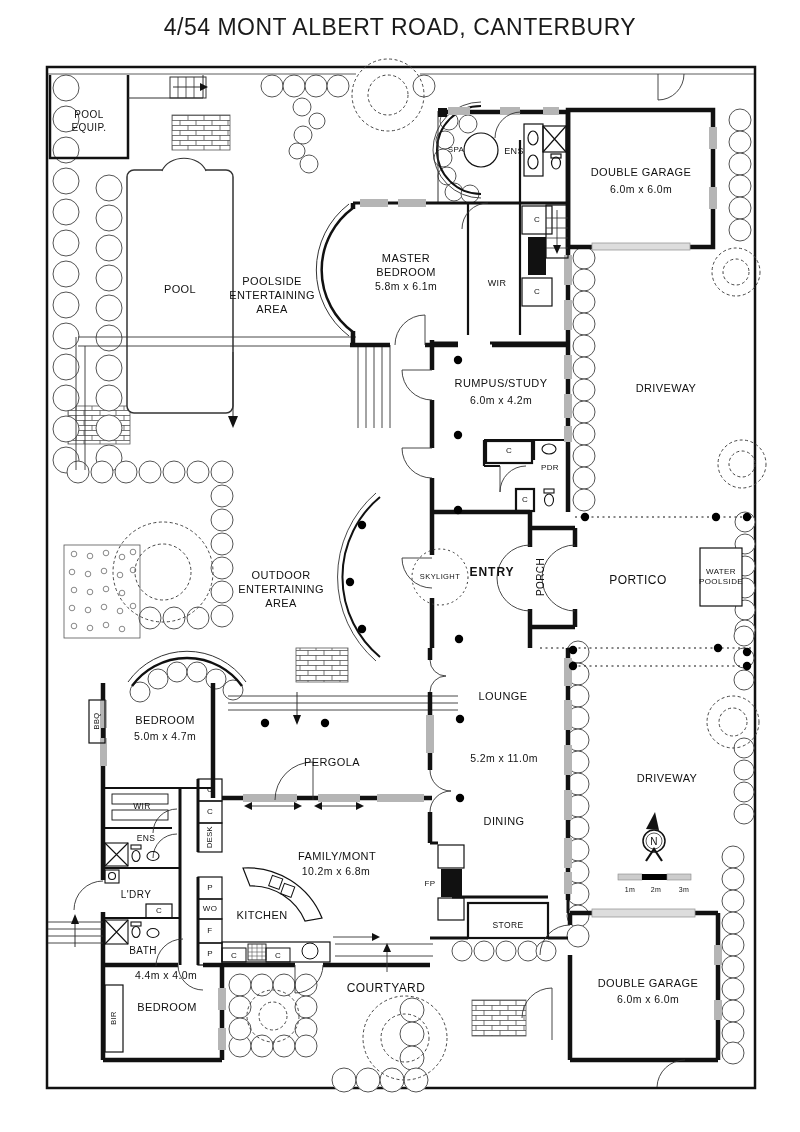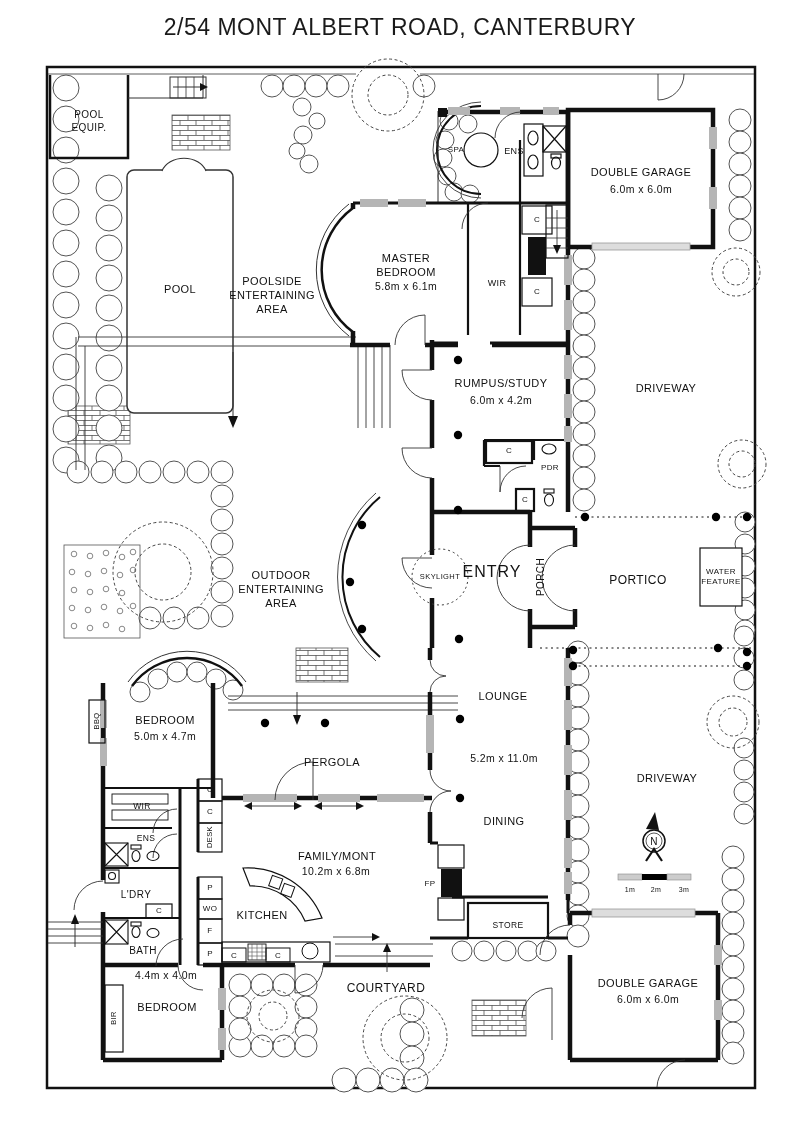--- a/index.html
+++ b/index.html
@@ -8,27 +8,27 @@
   .title{position:absolute;left:0;top:14px;width:800px;text-align:center;
          font-size:23px;letter-spacing:0.5px;color:#1a1a1a;}
   .disclaimer{position:absolute;left:0;top:1103px;width:800px;text-align:center;
          font-size:8.5px;color:#222;}
   svg{position:absolute;left:0;top:0;}
   .lbl{position:absolute;transform:translate(-50%,-50%);text-align:center;
        white-space:pre-line;color:#111;line-height:1.25;letter-spacing:0.4px;}
   .vert{transform:translate(-50%,-50%) rotate(-90deg);white-space:nowrap;}
   .s7{font-size:7px;} .s75{font-size:7.5px;} .s8{font-size:8px;} .s85{font-size:8.5px;}
   .s9{font-size:9px;} .s10{font-size:10px;} .s105{font-size:10.5px;}
-  .s11{font-size:11px;} .s115{font-size:12px;} .s12{font-size:16px;letter-spacing:1px;}
+  .s11{font-size:11px;} .s115{font-size:12px;} .s12{font-size:12px;letter-spacing:1px;font-weight:bold;}
 </style>
 </head>
 <body>
 
 <div class="page">
-  <div class="title">2/54 MONT ALBERT ROAD, CANTERBURY</div>
+  <div class="title">4/54 MONT ALBERT ROAD, CANTERBURY</div>
 
   <div>
   <svg width="800" height="1132" viewBox="0 0 800 1132">
     <defs>
       <pattern id="bricks" width="16" height="10" patternUnits="userSpaceOnUse">
         <rect width="16" height="10" fill="#fff"></rect>
         <path d="M0,0.5 H16 M0,5.5 H16 M4,0 V5 M12,5 V10" stroke="#555" stroke-width="0.8" fill="none"></path>
       </pattern>
     </defs>
 
@@ -522,21 +522,21 @@
   <div class="lbl s8" style="left:509px;top:451px">C</div>
   <div class="lbl s8" style="left:525px;top:500px">C</div>
   <div class="lbl s8" style="left:537px;top:220px">C</div>
   <div class="lbl s8" style="left:537px;top:292px">C</div>
   <div class="lbl s8" style="left:550px;top:468px">PDR</div>
   <div class="lbl s75" style="left:440px;top:577px">SKYLIGHT</div>
   <div class="lbl s12" style="left:492px;top:572px">ENTRY</div>
   <div class="lbl s10 vert" style="left:541px;top:577px">PORCH</div>
   <div class="lbl s115" style="left:638px;top:580px">PORTICO</div>
   <div class="lbl s8" style="left:721px;top:577px">WATER
-FEATURE</div>
+POOLSIDE</div>
   <div class="lbl s11" style="left:281px;top:590px">OUTDOOR
 ENTERTAINING
 AREA</div>
   <div class="lbl s11" style="left:165px;top:721px">BEDROOM</div>
   <div class="lbl s105" style="left:165px;top:737px">5.0m x 4.7m</div>
   <div class="lbl s75 vert" style="left:97px;top:721px">BBQ</div>
   <div class="lbl s11" style="left:332px;top:763px">PERGOLA</div>
   <div class="lbl s11" style="left:503px;top:697px">LOUNGE</div>
   <div class="lbl s105" style="left:504px;top:759px">5.2m x 11.0m</div>
   <div class="lbl s11" style="left:504px;top:822px">DINING</div>

